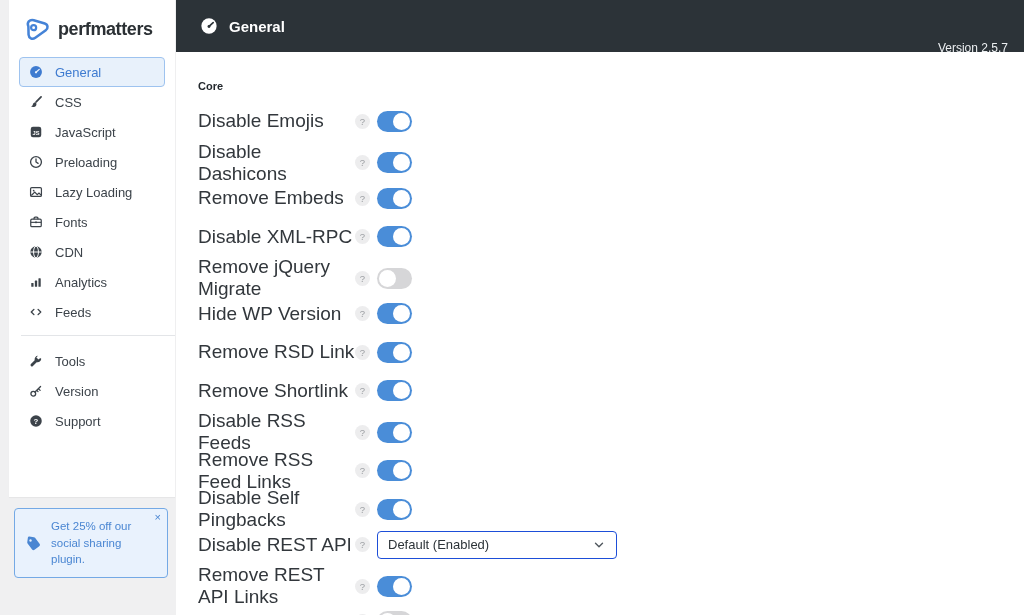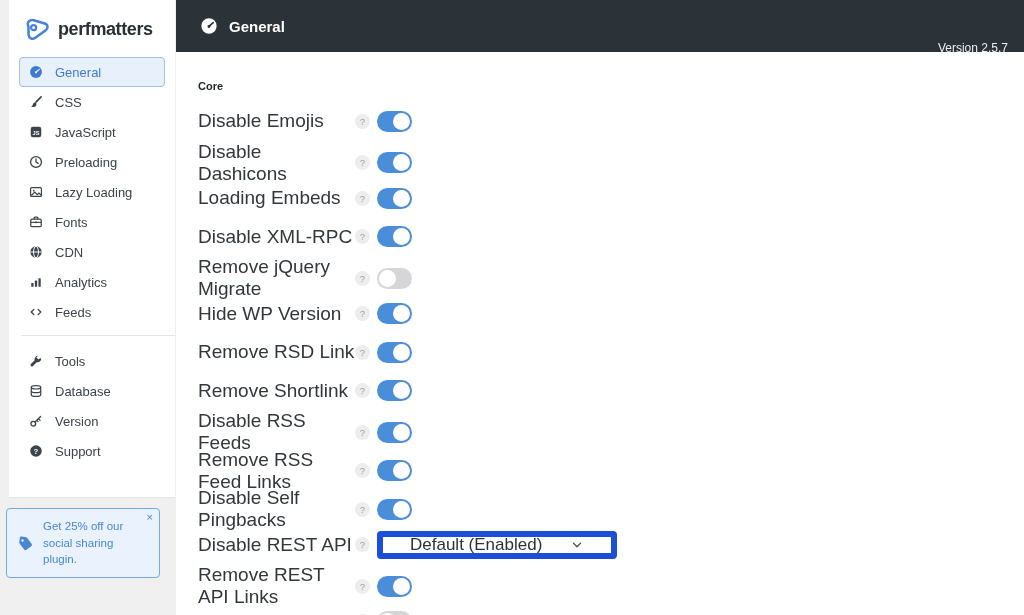--- a/index.html
+++ b/index.html
@@ -14,21 +14,21 @@
   .logo-text { font-size:18px; font-weight:bold; color:#2b3034; letter-spacing:-.4px; }
   .nav { list-style:none; padding:2px 10px 0 10px; }
   .nav-item { display:flex; align-items:center; gap:12px; height:30px;
               padding-left:9px; border:1px solid transparent; border-radius:4px;
               color:#3c434a; font-size:13px; cursor:pointer; }
   .nav-item .ic { width:14px; height:14px; display:inline-flex; flex:0 0 14px; }
   .nav-item.active { background:#e8f1fb; border-color:#9ec3ef; color:#3e7bd0; }
   .nav-divider { border:0; border-top:1px solid #e3e5e8; margin:8px 0 8px 12px; }
 
   
-  .promo { position:absolute; left:6px; top:508px; width:154px;
+  .promo { position:absolute; left:14px; top:508px; width:154px;
            background:#e9f2fd; border:1px solid #74a9e5; border-radius:4px;
            padding:9px 10px 9px 10px; display:flex; gap:9px; align-items:center; }
   .promo-text { font-size:11.5px; color:#4a86d2; line-height:1.45; cursor:pointer; }
   .promo-close { position:absolute; top:3px; right:6px; font-size:11px; color:#4a86d2;
                  cursor:pointer; line-height:1; }
 
   
   .main { position:absolute; left:176px; top:0; width:848px; height:615px; }
   .topbar { height:52px; background:#2c3338; display:flex; align-items:center;
             padding:0 16px 0 24px; }
@@ -45,23 +45,23 @@
           color:#9a9da1; font-size:9.5px; display:inline-flex; align-items:center;
           justify-content:center; cursor:default; }
 
   .toggle { width:35px; height:21px; border-radius:11px; position:relative;
             cursor:pointer; display:inline-block; }
   .toggle::after { content:""; position:absolute; top:2px; width:17px; height:17px;
                    border-radius:50%; background:#ffffff; }
   .toggle-on  { background:#4a8dd8; }  .toggle-on::after  { right:2px; }
   .toggle-off { background:#d6d6d8; }  .toggle-off::after { left:2px; }
 
-  .select-box { width:240px; height:28px; border:6px solid #1d4ed8; border-radius:4px;
-                background:#fff; display:flex; align-items:center; padding:0 27px;
-                font-size:17px; color:#2c3338; cursor:pointer; }
+  .select-box { width:240px; height:28px; border:1px solid #1d4ed8; border-radius:4px;
+                background:#fff; display:flex; align-items:center; padding:0 10px;
+                font-size:13px; color:#2c3338; cursor:pointer; }
   .select-box .chev { margin-left:auto; display:inline-flex; }
 
   svg { display:block; }
 </style>
 </head>
 <body>
 
 <div class="stage">
 
   <div class="sidebar">
@@ -168,30 +168,20 @@
     <hr class="nav-divider">
 
     <ul class="nav">
       <li class="nav-item">
         <span class="ic">
           <svg width="14" height="14" viewBox="0 0 16 16">
             <path d="M14 5.5 a4 4 0 0 1 -5.2 3.8 l-4.3 4.3 a1.6 1.6 0 0 1 -2.3 -2.3 l4.3 -4.3 A4 4 0 0 1 10.3 2 L8.4 3.9 l2.5 2.5 L12.8 4.5 A4 4 0 0 1 14 5.5 Z" fill="#3c434a"></path>
           </svg>
         </span>
         <span>Tools</span>
-      </li>
-      <li class="nav-item">
-        <span class="ic">
-          <svg width="14" height="14" viewBox="0 0 16 16">
-            <ellipse cx="8" cy="3.8" rx="5.4" ry="1.9" fill="none" stroke="#3c434a" stroke-width="1.4"></ellipse>
-            <path d="M2.6 3.8 V12.2 C2.6 13.2 5 14.1 8 14.1 S13.4 13.2 13.4 12.2 V3.8" fill="none" stroke="#3c434a" stroke-width="1.4"></path>
-            <path d="M2.6 8 C2.6 9 5 9.9 8 9.9 S13.4 9 13.4 8" fill="none" stroke="#3c434a" stroke-width="1.4"></path>
-          </svg>
-        </span>
-        <span>Database</span>
       </li>
       <li class="nav-item">
         <span class="ic">
           <svg width="14" height="14" viewBox="0 0 16 16">
             <circle cx="4.9" cy="11.1" r="2.7" fill="none" stroke="#3c434a" stroke-width="1.5"></circle>
             <path d="M6.9 9.1 L13.2 2.8 M10.7 5.3 l2 2 M8.8 7.2 l1.5 1.5" fill="none" stroke="#3c434a" stroke-width="1.5" stroke-linecap="round"></path>
           </svg>
         </span>
         <span>Version</span>
       </li>
@@ -242,21 +232,21 @@
           <span class="toggle toggle-on"></span>
         </div>
 
         <div class="row">
           <span class="row-label">Disable Dashicons</span>
           <span class="help">?</span>
           <span class="toggle toggle-on"></span>
         </div>
 
         <div class="row">
-          <span class="row-label">Loading Embeds</span>
+          <span class="row-label">Remove Embeds</span>
           <span class="help">?</span>
           <span class="toggle toggle-on"></span>
         </div>
 
         <div class="row">
           <span class="row-label">Disable XML-RPC</span>
           <span class="help">?</span>
           <span class="toggle toggle-on"></span>
         </div>
 

